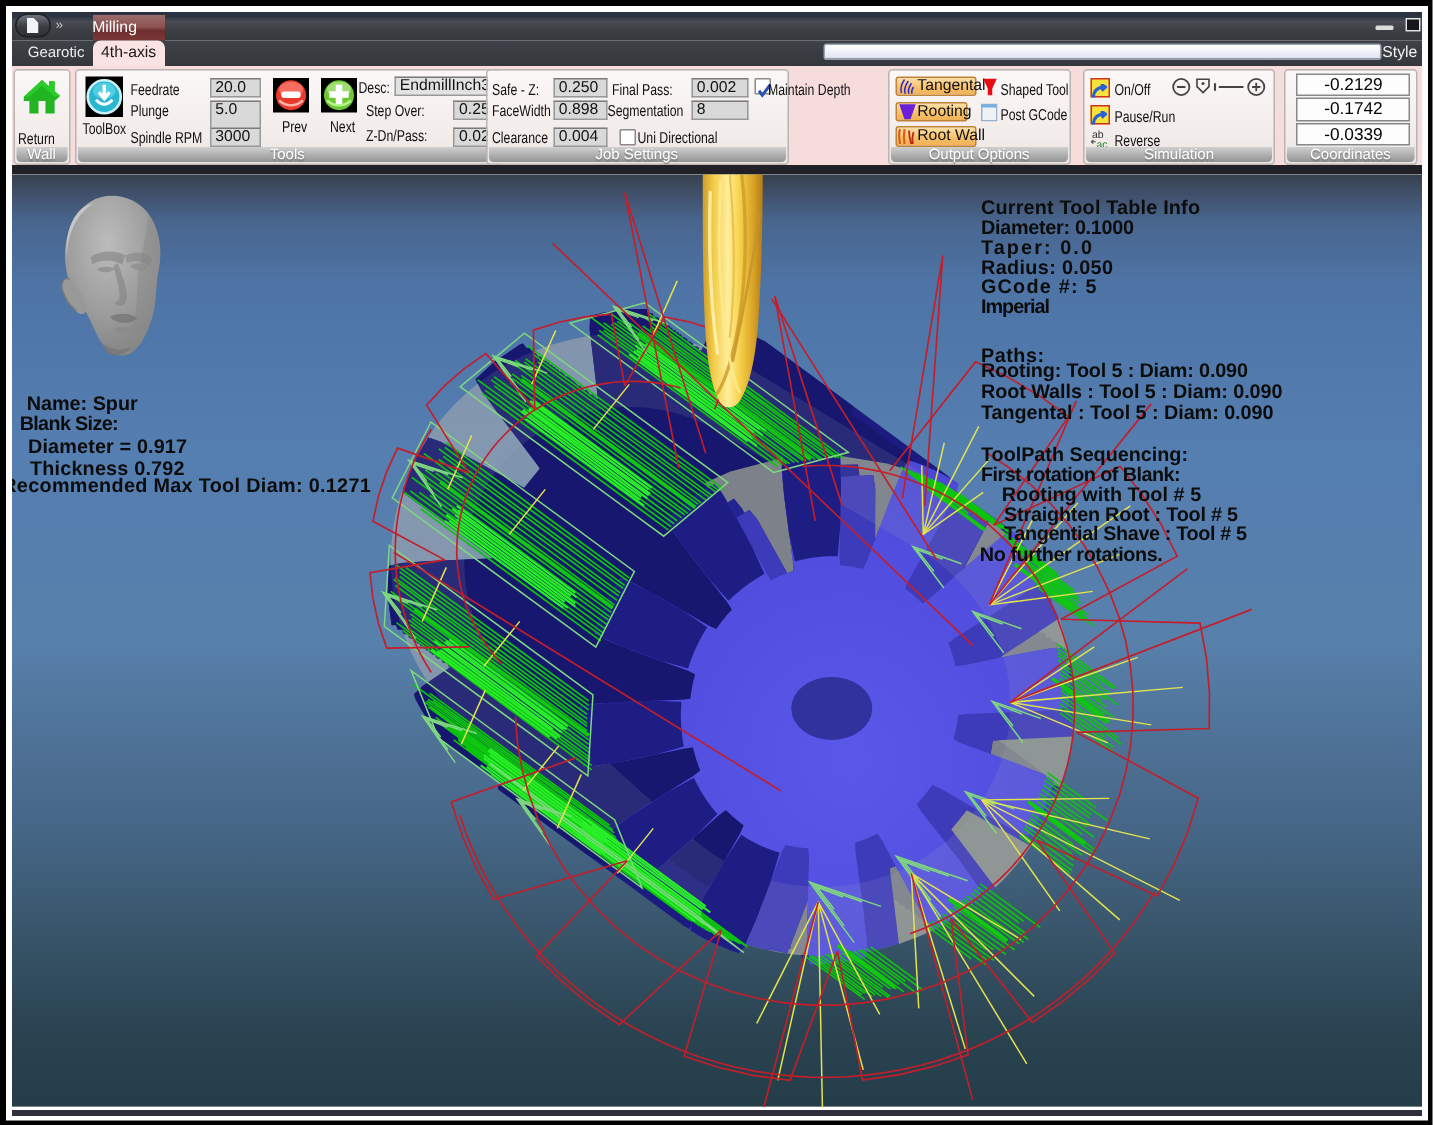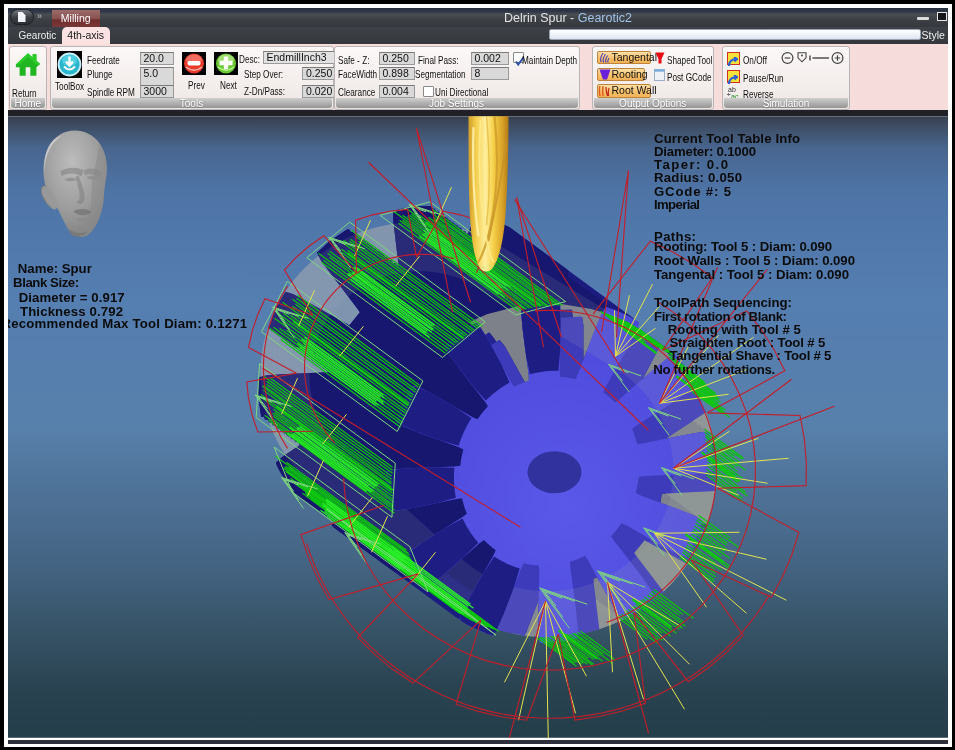--- a/index.html
+++ b/index.html
@@ -1,20 +1,20 @@
 <!DOCTYPE html>
 <html><head><meta charset="utf-8"><style>
 *{margin:0;padding:0;box-sizing:border-box}
 body{width:955px;height:750px;background:#000;font-family:"Liberation Sans",sans-serif;position:relative;overflow:hidden}
 #frame{position:absolute;left:4px;top:4px;width:947.5px;height:742.5px;background:#fff}
 #title{position:absolute;left:7.5px;top:7.5px;width:940px;height:19.5px;background:linear-gradient(#293040 0%,#2d3545 16%,#494d53 34%,#3c3f44 62%,#35383c 100%)}
 #pill{position:absolute;left:2px;top:1.5px;width:24px;height:15.5px;border-radius:8px;background:linear-gradient(#70757e,#3a3d42 55%,#2d3034);border:1px solid #1e2022}
 .doc{position:absolute;left:7px;top:2px;width:8px;height:10px;background:#f2f4f8;clip-path:polygon(0 0,62% 0,100% 32%,100% 100%,0 100%)}
 #chev{position:absolute;left:29.5px;top:3.5px;color:#c0c0c0;font-size:9px}
-#milltab{position:absolute;left:44px;top:2px;width:48.5px;height:20px;background:linear-gradient(#9c6b6b 0%,#8c5252 42%,#6f2d2d 55%,#7e3b3b 100%);border-bottom:1.5px solid #eebbbb;color:#fff;font-size:10.5px;text-align:center;line-height:16px}
+#milltab{position:absolute;left:54px;top:2px;width:48.5px;height:20px;background:linear-gradient(#9c6b6b 0%,#8c5252 42%,#6f2d2d 55%,#7e3b3b 100%);border-bottom:1.5px solid #eebbbb;color:#fff;font-size:10.5px;line-height:16px}
 #wtitle{position:absolute;left:400.5px;top:3px;width:320px;text-align:center;font-size:12.5px;color:#e4e4e4}
 #wtitle b{color:#9fc3e8;font-weight:normal}
 #minb{position:absolute;left:909.5px;top:9px;width:12px;height:3.5px;background:#dcdcdc;border-radius:1px}
 #maxb{position:absolute;left:929.5px;top:4.5px;width:10px;height:9px;border:1.5px solid #e6e6e6;background:#15161a}
 #tabrow{position:absolute;left:7.5px;top:27px;width:940px;height:16.5px;background:linear-gradient(#3e4248,#34373b)}
 #gearotic{position:absolute;left:11px;top:3px;color:#ececec;font-size:10px}
 #tab4{position:absolute;left:54px;top:0;width:48.5px;height:16.5px;background:#fbe3e3;border-radius:5px 5px 0 0;color:#181818;font-size:10.5px;text-align:center;line-height:17px}
 #stylebar{position:absolute;left:541px;top:2px;width:372px;height:11px;background:linear-gradient(#ffffff,#dde4f0);border-radius:2px;border:1px solid #99a2b2}
 #stylelbl{position:absolute;left:914px;top:1.5px;color:#f0f0f0;font-size:10.5px}
 #ribbon{position:absolute;left:7.5px;top:43.5px;width:940px;height:66.5px;background:#f7dcdc}
@@ -29,39 +29,38 @@
 .obtn{position:absolute;background:linear-gradient(#fde0a8,#f6bf68 60%,#f0b258);border:1px solid #bf8439;border-radius:2px;font-size:10.5px;color:#111;line-height:11.5px;padding-left:14px;white-space:nowrap}
 .tile{position:absolute;background:#000}
 </style></head><body>
 <div id="frame"></div>
 <div id="title">
  <div id="pill">
       <div class="doc"></div>
     </div>
  <div id="chev">»</div>
  <div id="milltab">Milling</div>
- <div id="wtitle">Delrin Spur - <b>Gearotic2</b></div>
  <div id="minb"></div>
     <div id="maxb"></div>
 </div>
 <div id="tabrow">
  <div id="gearotic">Gearotic</div>
  <div id="tab4">4th-axis</div>
  <div id="stylebar"></div>
     <div id="stylelbl">Style</div>
 </div>
 <div id="ribbon">
 
  <div class="grp" style="left:1.5px;width:37.5px">
   <svg width="28" height="27" style="position:absolute;left:4px;top:4px" viewBox="0 0 30 28">
    <path d="M2,14 L15,2 L20,6.5 L20,3 L24,3 L24,10 L28,13.5 L24,17 L24,26 L17.5,26 L17.5,17 L12.5,17 L12.5,26 L6,26 L6,17 L2,17 Z" fill="#21b521"></path>
    <path d="M15,2 L20,6.5 L20,3 L24,3 L24,10 L28,13.5 L24,14 L15,6 L6,14 L2,14 Z" fill="#2acc2a"></path>
   </svg>
   <div class="lbl" style="left:2px;top:40px;font-size:10.5px">Return</div>
-  <div class="gfoot">Home</div>
+  <div class="gfoot">Wall</div>
  </div>
 
  <div class="grp" style="left:42px;width:284px">
   <div class="tile" style="left:6px;top:3.5px;width:25px;height:27px">
    <svg width="25" height="27" viewBox="0 0 25 27">
     <circle cx="12.5" cy="13.5" r="11" fill="#29b6ce" stroke="#c8f0f6" stroke-width="1.8"></circle>
     <ellipse cx="12.5" cy="9.5" rx="7.5" ry="5.5" fill="#5cd4e8" opacity="0.75"></ellipse>
     <path d="M12.5,5.5 L12.5,13.5 M9,10.5 L12.5,14.8 L16,10.5" stroke="#fff" stroke-width="2.3" fill="none"></path>
     <path d="M7,15.5 Q12.5,21.5 18,15.5" stroke="#fff" stroke-width="2" fill="none"></path>
    </svg>
@@ -93,21 +92,21 @@
   <div class="lbl" style="left:169px;top:31.6px">Next</div>
   <div class="lbl" style="left:188px;top:6px">Desc:</div>
   <div class="ibox" style="left:212px;top:4px;width:76.5px;height:12.5px;background:#e2e2e2">EndmillInch3</div>
   <div class="lbl" style="left:193px;top:20.5px">Step Over:</div>
   <div class="ibox" style="left:251.5px;top:19.5px;width:37px;height:13px">0.250</div>
   <div class="lbl" style="left:193px;top:38px">Z-Dn/Pass:</div>
   <div class="ibox" style="left:251.5px;top:37.5px;width:37px;height:13px">0.020</div>
   <div class="gfoot">Tools</div>
  </div>
 
- <div class="grp" style="left:326px;width:246px">
+ <div class="grp" style="left:316px;width:202px">
   <div class="lbl" style="left:3.5px;top:7px">Safe - Z:</div>
   <div class="ibox" style="left:44px;top:4.5px;width:36.5px;height:13px">0.250</div>
   <div class="lbl" style="left:3.5px;top:21px">FaceWidth</div>
   <div class="ibox" style="left:44px;top:20px;width:36.5px;height:13px">0.898</div>
   <div class="lbl" style="left:3.5px;top:39px">Clearance</div>
   <div class="ibox" style="left:44px;top:38px;width:36.5px;height:13px">0.004</div>
   <div class="lbl" style="left:83px;top:7px">Final Pass:</div>
   <div class="ibox" style="left:136px;top:4.5px;width:38.5px;height:13px">0.002</div>
   <div class="lbl" style="left:80px;top:21px">Segmentation</div>
   <div class="ibox" style="left:136px;top:20px;width:38.5px;height:13px">8</div>
@@ -167,20 +166,26 @@
    <path d="M17,1.8 L25,1.8 L25,6.8 L21,10.8 L17,6.8 Z" fill="none" stroke="#444" stroke-width="1.1"></path>
         <circle cx="21" cy="4.6" r="1" fill="#444"></circle>
    <path d="M29,4.5 L29,9.5" stroke="#444" stroke-width="1.4"></path>
    <path d="M31.5,7 L48,7" stroke="#444" stroke-width="1.4"></path>
    <circle cx="56.5" cy="7" r="5.4" fill="none" stroke="#444" stroke-width="1.2"></circle>
         <path d="M53.7,7 L59.3,7 M56.5,4.2 L56.5,9.8" stroke="#444" stroke-width="1.2"></path>
   </svg>
   <div class="gfoot">Simulation</div>
  </div>
 
+ <div class="grp" style="left:848.3px;width:89px">
+  <div class="wbox" style="left:7.5px;top:2px;width:76px;height:15.4px;line-height:15px">-0.2129</div>
+  <div class="wbox" style="left:7.5px;top:18.3px;width:76px;height:15.4px;line-height:15px">-0.1742</div>
+  <div class="wbox" style="left:7.5px;top:34.6px;width:76px;height:15.4px;line-height:15px">-0.0339</div>
+  <div class="gfoot">Coordinates</div>
+ </div>
 </div>
 <div id="understrip"></div>
 <div id="darkbar"></div>
 <svg width="940" height="622" viewBox="7.5 116 940 621.5" style="position:absolute;left:7.5px;top:116px">
     <defs>
 <linearGradient id="vpbg" x1="0" y1="0" x2="0" y2="1">
 <stop offset="0" stop-color="#363f4d"></stop>
         <stop offset="0.012" stop-color="#3d4a5e"></stop>
 <stop offset="0.05" stop-color="#48658e"></stop>
         <stop offset="0.12" stop-color="#4e74a6"></stop>

